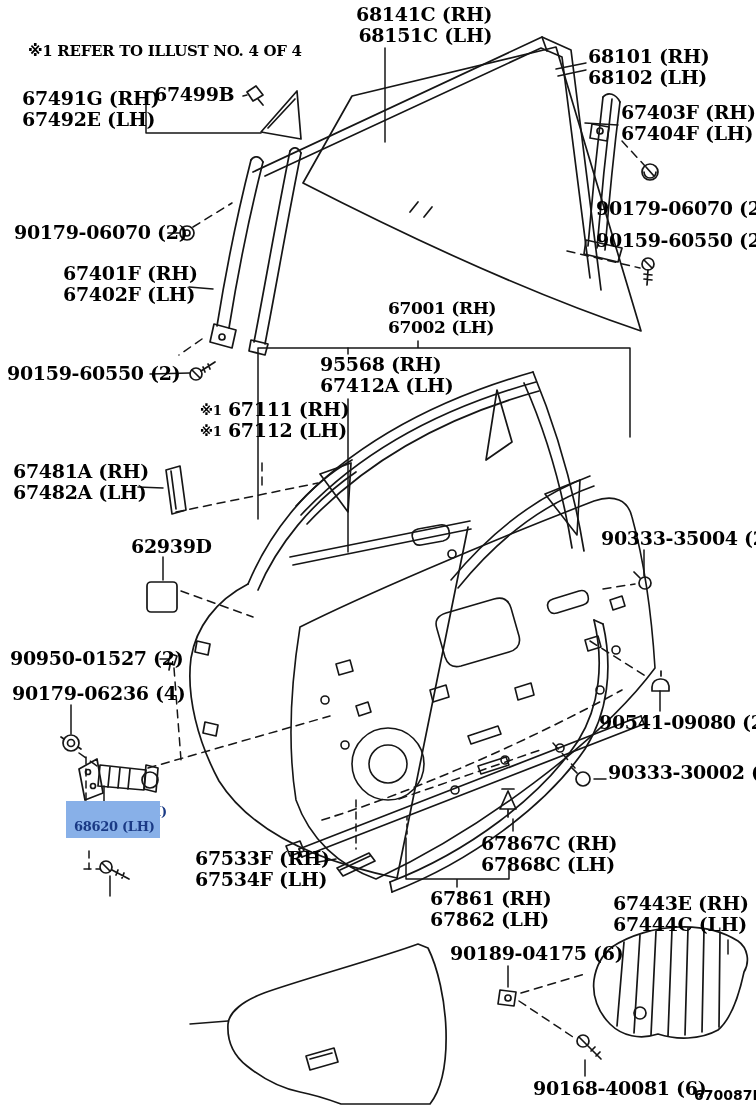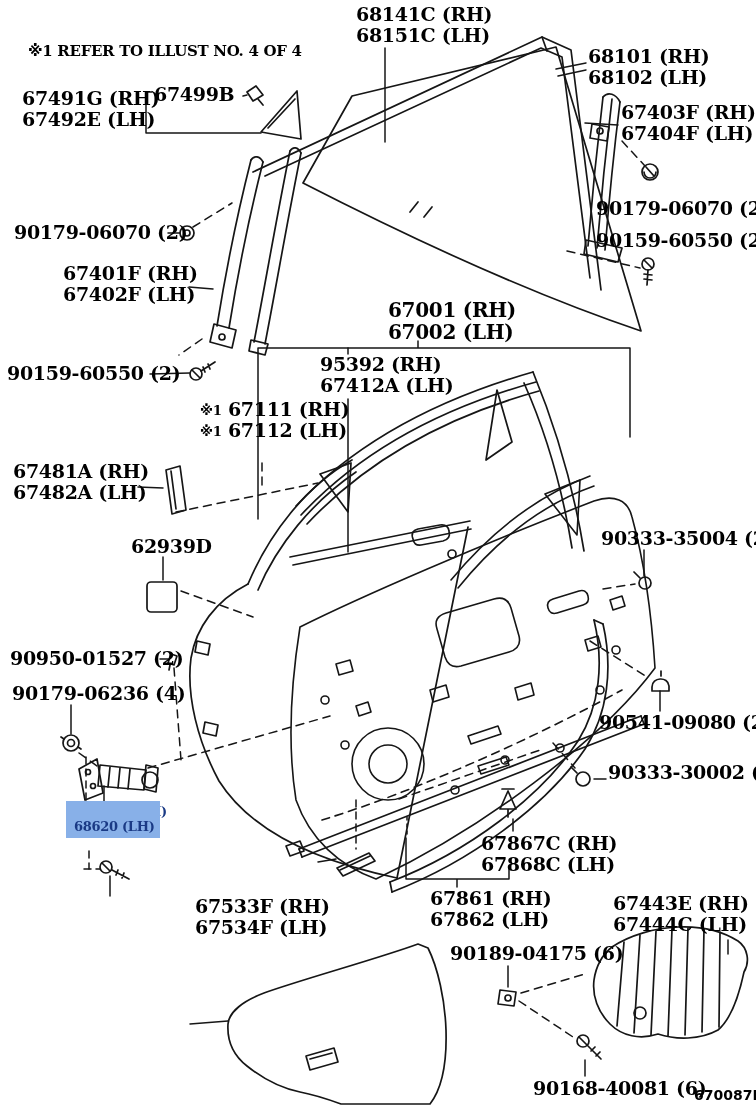--- a/index.html
+++ b/index.html
@@ -245,21 +245,21 @@
     <path d="M567,251 L640,268" stroke-dasharray="8 6"></path>
     <path d="M399,799 L540,750" stroke-dasharray="8 6"></path>
     <path d="M148,768 L330,716" stroke-dasharray="8 6"></path>
   </g>
 </svg>
 
 <div id="labels">
       <div class="lbl" style="left: 28px; top: 35px; font-size: 15px; margin-top: 8px;">
         <div><span>※1 REFER TO ILLUST NO. 4 OF 4</span></div>
       </div>
-      <div class="lbl" style="left: 356px; top: 4px; font-size: 19px;">
+      <div class="lbl" style="left: 356px; top: 4px; font-size: 19px; text-align: right;">
         <div><span>68141C (RH)</span></div>
         <div><span>68151C (LH)</span></div>
       </div>
       <div class="lbl" style="left: 588px; top: 46px; font-size: 19px;">
         <div><span>68101 (RH)</span></div>
         <div><span>68102 (LH)</span></div>
       </div>
       <div class="lbl" style="left: 154px; top: 84px; font-size: 19px;">
         <div><span>67499B</span></div>
       </div>
@@ -277,26 +277,26 @@
       <div class="lbl" style="left: 596px; top: 230px; font-size: 19px;">
         <div><span>90159-60550 (2)</span></div>
       </div>
       <div class="lbl" style="left: 14px; top: 222px; font-size: 19px;">
         <div><span>90179-06070 (2)</span></div>
       </div>
       <div class="lbl" style="left: 63px; top: 263px; font-size: 19px;">
         <div><span>67401F (RH)</span></div>
         <div><span>67402F (LH)</span></div>
       </div>
-      <div class="lbl" style="left: 388px; top: 299px; font-size: 20px;">
+      <div class="lbl" style="left: 388px; top: 299px; font-size: 17px;">
         <div><span>67001 (RH)</span></div>
         <div><span>67002 (LH)</span></div>
       </div>
       <div class="lbl" style="left: 320px; top: 354px; font-size: 19px;">
-        <div><span>95392 (RH)</span></div>
+        <div><span>95568 (RH)</span></div>
         <div><span>67412A (LH)</span></div>
       </div>
       <div class="lbl" style="left: 7px; top: 363px; font-size: 19px;">
         <div><span>90159-60550 (2)</span></div>
       </div>
       <div class="lbl" style="left: 200px; top: 399px; font-size: 19px;">
         <div><span class="pfx">※1</span> <span>67111 (RH)</span></div>
         <div><span class="pfx">※1</span> <span>67112 (LH)</span></div>
       </div>
       <div class="lbl" style="left: 13px; top: 461px; font-size: 19px;">
@@ -318,21 +318,21 @@
       <div class="lbl" style="left: 599px; top: 712px; font-size: 19px;">
         <div><span>90541-09080 (2)</span></div>
       </div>
       <div class="lbl" style="left: 608px; top: 762px; font-size: 19px;">
         <div><span>90333-30002 (6)</span></div>
       </div>
       <div class="lbl" style="left: 74px; top: 805px; font-size: 13px; color: rgb(26, 58, 133);">
         <div><span>68610B (RH)</span></div>
         <div><span class="hl">68620 (LH)</span></div>
       </div>
-      <div class="lbl" style="left: 195px; top: 848px; font-size: 19px; margin-top: 48px;">
+      <div class="lbl" style="left: 195px; top: 848px; font-size: 19px;">
         <div><span>67533F (RH)</span></div>
         <div><span>67534F (LH)</span></div>
       </div>
       <div class="lbl" style="left: 481px; top: 833px; font-size: 19px;">
         <div><span>67867C (RH)</span></div>
         <div><span>67868C (LH)</span></div>
       </div>
       <div class="lbl" style="left: 430px; top: 888px; font-size: 19px;">
         <div><span>67861 (RH)</span></div>
         <div><span>67862 (LH)</span></div>

